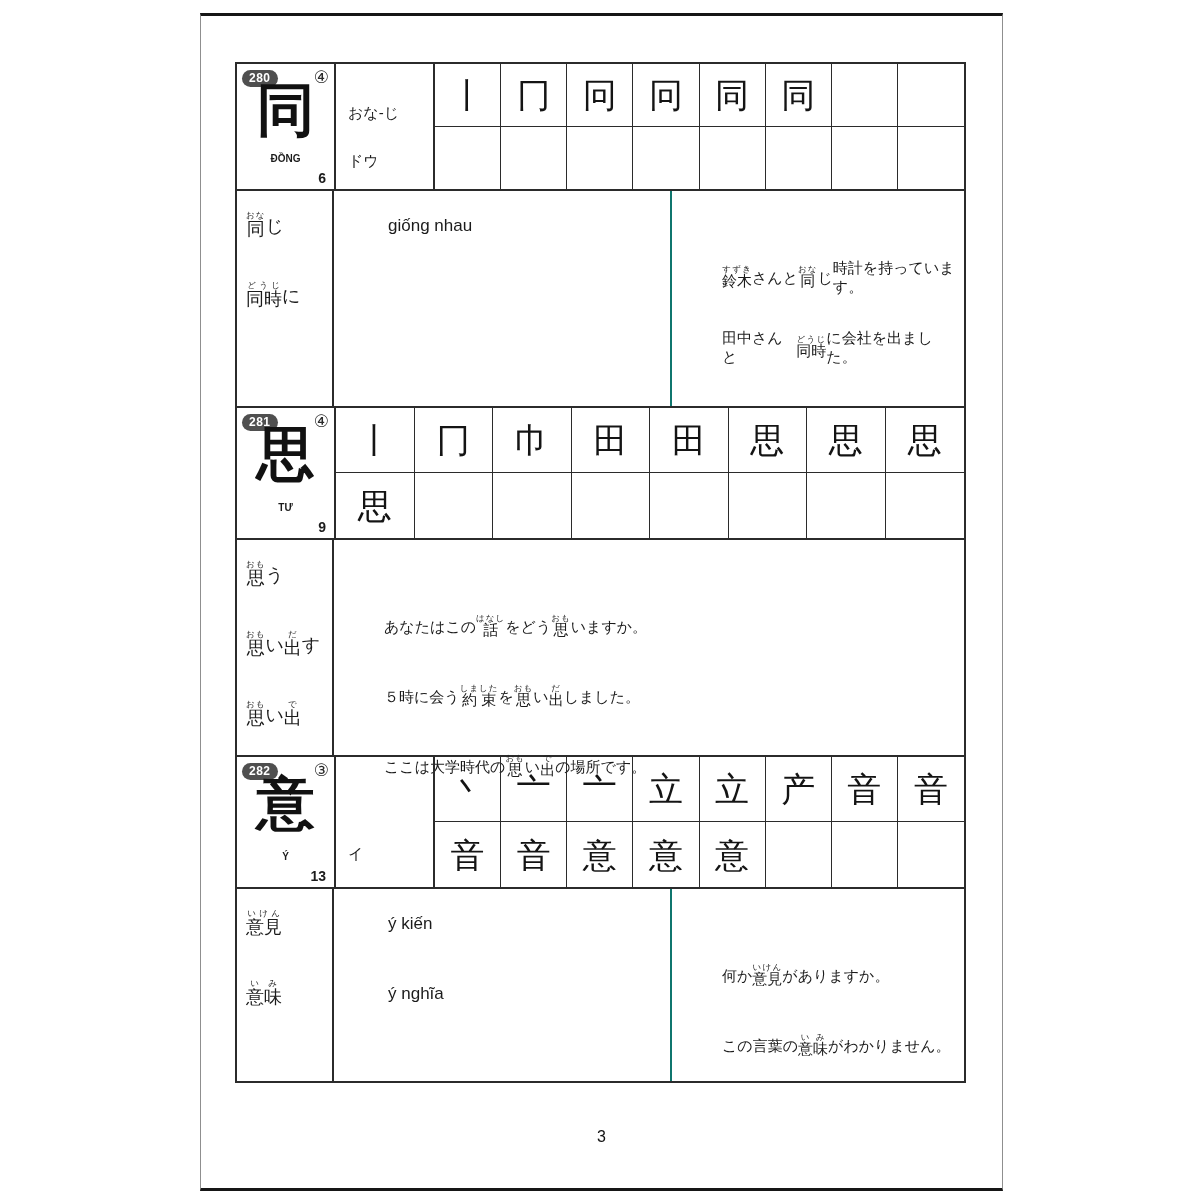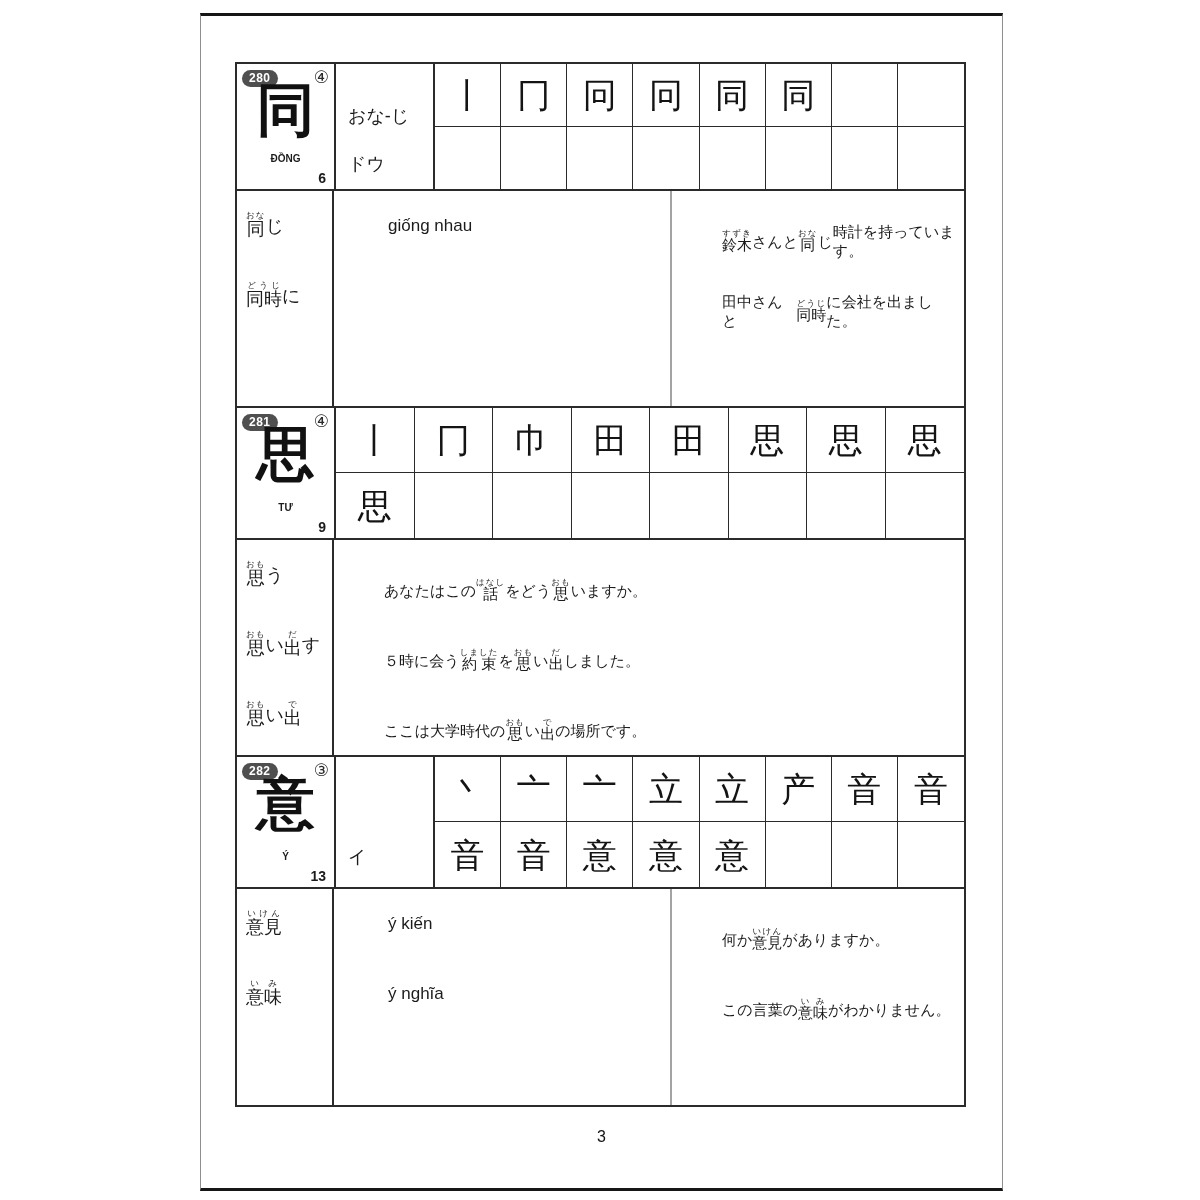--- a/index.html
+++ b/index.html
@@ -25,37 +25,37 @@
     position:absolute;top:6px;left:5px;background:#4f4f4f;color:#fff;
     font-size:12px;font-weight:bold;padding:1px 7px 2px;border-radius:9px;letter-spacing:.5px;
   }
   .grade{position:absolute;top:3px;right:5px;font-size:17px;color:#2a2a2a;}
   .big-kanji{
     position:absolute;top:16px;left:0;right:0;text-align:center;
     font-size:58px;line-height:1.05;font-weight:600;color:#111;
   }
   .hanviet{position:absolute;bottom:25px;left:0;right:0;text-align:center;font-weight:bold;font-size:10px;}
   .strokes{position:absolute;bottom:3px;right:8px;font-size:14px;font-weight:bold;}
-  .reading-cell{width:97px;min-width:97px;border-right:2px solid #2b2b2b;position:relative;font-size:18px;}
+  .reading-cell{width:97px;min-width:97px;border-right:2px solid #2b2b2b;position:relative;font-size:15px;}
   .kun{position:absolute;top:40px;left:12px;white-space:nowrap;}
   .on{position:absolute;top:88px;left:12px;white-space:nowrap;}
   .stroke-grid{flex:1;display:grid;grid-template-columns:repeat(8,1fr);grid-template-rows:1fr 1fr;}
   .scell{
     border-right:1.5px solid #2b2b2b;border-bottom:1.5px solid #2b2b2b;
     display:flex;align-items:center;justify-content:center;
     font-size:34px;line-height:1;color:#141414;
   }
   .scell:nth-child(8n){border-right:none;}
   .scell:nth-child(n+9){border-bottom:none;}
   
   .vocab-row{display:flex;border-bottom:2px solid #2b2b2b;gap:40px;}
-  .v215{height:215px;} .vlast{border-bottom:none;height:216px;}
+  .v215{height:215px;} .vlast{border-bottom:none;height:192px;}
   .word-col{width:97px;min-width:97px;border-right:2px solid #2b2b2b;padding:0 2px 0 9px;box-sizing:border-box;}
-  .meaning-col{width:298px;min-width:298px;border-right:2px solid #a3a3a3;padding:0 4px 16px 14px;box-sizing:border-box;}
-  .example-col{flex:1;padding:16px 4px 0 10px;box-sizing:border-box;}
+  .meaning-col{width:298px;min-width:298px;border-right:2px solid #0f766e;padding:0 4px 16px 14px;box-sizing:border-box;}
+  .example-col{flex:1;padding:16px 4px 0 10px;box-sizing:border-box;margin-top:36px;}
   .vitem{height:70px;display:flex;align-items:center;font-size:17px;}
   .word-col .vitem{font-size:18px;}
   .example-col .vitem{font-size:15px;}
   ruby{ruby-position:over;}
   rt{font-size:8.5px;letter-spacing:1px;color:#222;font-weight:normal;}
   .page-num{position:absolute;left:0;right:0;top:1112px;text-align:center;font-size:16px;color:#111;}
 </style>
 </head>
 <body>
 

